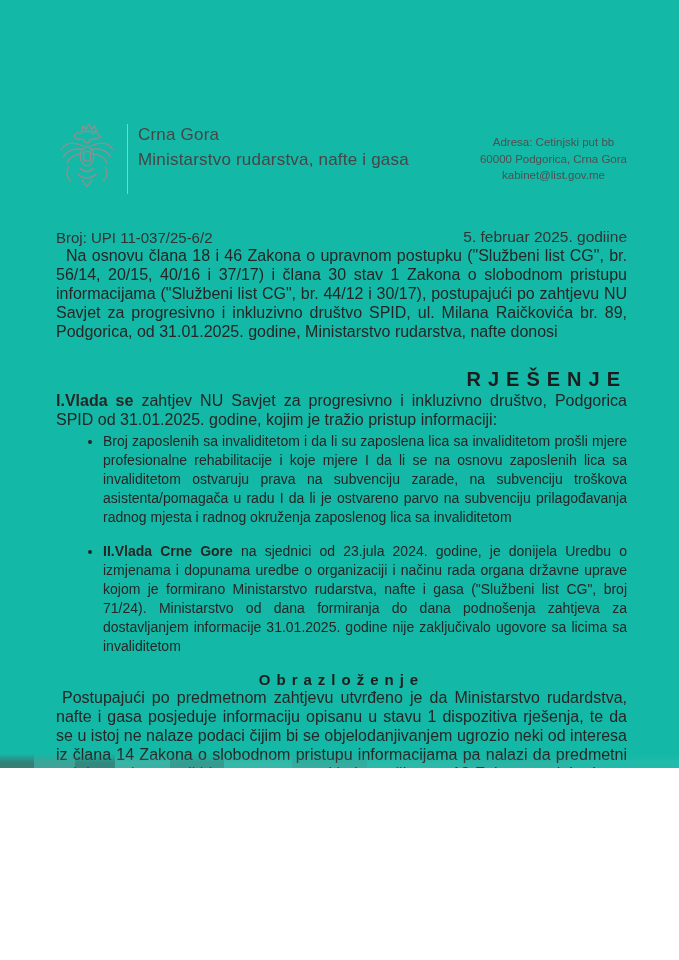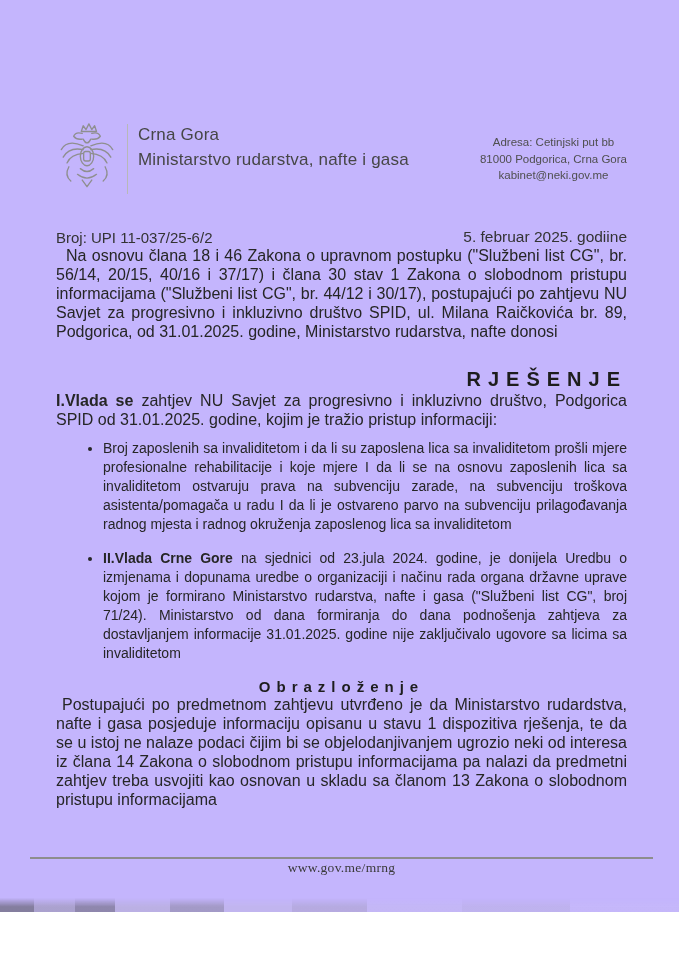--- a/index.html
+++ b/index.html
@@ -1,19 +1,19 @@
 <!DOCTYPE html>
 <html><head>
 <meta charset="utf-8">
 <style>
   html,body{margin:0;padding:0;background:#ffffff;}
   .page{
     position:relative;
-    width:679px;height:912px;
-    background:#c4b5fd;
+    width:679px;height:768px;
+    background:#14b8a6;
     overflow:hidden;
     font-family:"Liberation Sans","DejaVu Sans",sans-serif;
     color:#2e2e2e;
     box-sizing:border-box;
   }
   .content{padding:0 52px 0 56px;}
 
   
   .letterhead{display:flex;align-items:flex-start;margin-top:121px;height:86px;}
   .logo{width:62px;height:80px;flex:0 0 62px;}
@@ -23,21 +23,21 @@
 
   
   .meta{display:flex;justify-content:space-between;align-items:flex-end;margin-top:21px;font-size:15px;color:#333;}
   .meta .date{font-size:15.5px;}
 
   
   p.body-par{margin:0;font-size:16px;line-height:19px;text-align:justify;color:#262626;}
   .intro{margin-top:9px;text-indent:10px;}
   .doc-title{margin:27px 0 0 0;text-align:right;font-size:20px;font-weight:bold;letter-spacing:7px;color:#1d1d1d;}
   .lead{margin-top:37px;}
-  ul.req-list{margin:10px 0 0 0;padding-left:47px;}
+  ul.req-list{margin:3px 0 0 0;padding-left:47px;}
   ul.req-list li{font-size:14px;line-height:19px;text-align:justify;color:#262626;margin-bottom:15px;}
   ul.req-list li::marker{color:#262626;}
   .expl-title{margin:9px 0 0 0;text-align:center;font-size:15px;font-weight:bold;letter-spacing:6px;color:#1d1d1d;}
   .expl{margin-top:13px;text-indent:6px;}
   b.inline-bold{font-weight:bold;}
 
   
   .footer{position:absolute;left:30px;right:26px;top:857px;}
   .footer-rule{border:0;border-top:2px solid #8d8d8d;margin:0;}
   .footer-url{
@@ -89,22 +89,22 @@
           </g>
         </svg>
       </div>
       <div class="lh-divider"></div>
       <div class="org">
         <div>Crna Gora</div>
         <div>Ministarstvo rudarstva, nafte i gasa</div>
       </div>
       <div class="addr">
         <div>Adresa: Cetinjski put bb</div>
-        <div>81000 Podgorica, Crna Gora</div>
-        <div>kabinet@neki.gov.me</div>
+        <div>60000 Podgorica, Crna Gora</div>
+        <div>kabinet@list.gov.me</div>
       </div>
     </header>
 
     <div class="meta">
       <span class="num">Broj: UPI 11-037/25-6/2</span>
       <span class="date">5. februar 2025. godiine</span>
     </div>
 
     <p class="body-par intro">Na osnovu člana 18 i 46 Zakona o upravnom postupku ("Službeni list CG", br. 56/14, 20/15, 40/16 i 37/17) i člana 30 stav 1 Zakona o slobodnom pristupu informacijama ("Službeni list CG", br. 44/12 i 30/17), postupajući po zahtjevu NU Savjet za progresivno i inkluzivno društvo SPID, ul. Milana Raičkovića br. 89, Podgorica, od 31.01.2025. godine, Ministarstvo rudarstva, nafte donosi</p>
 

